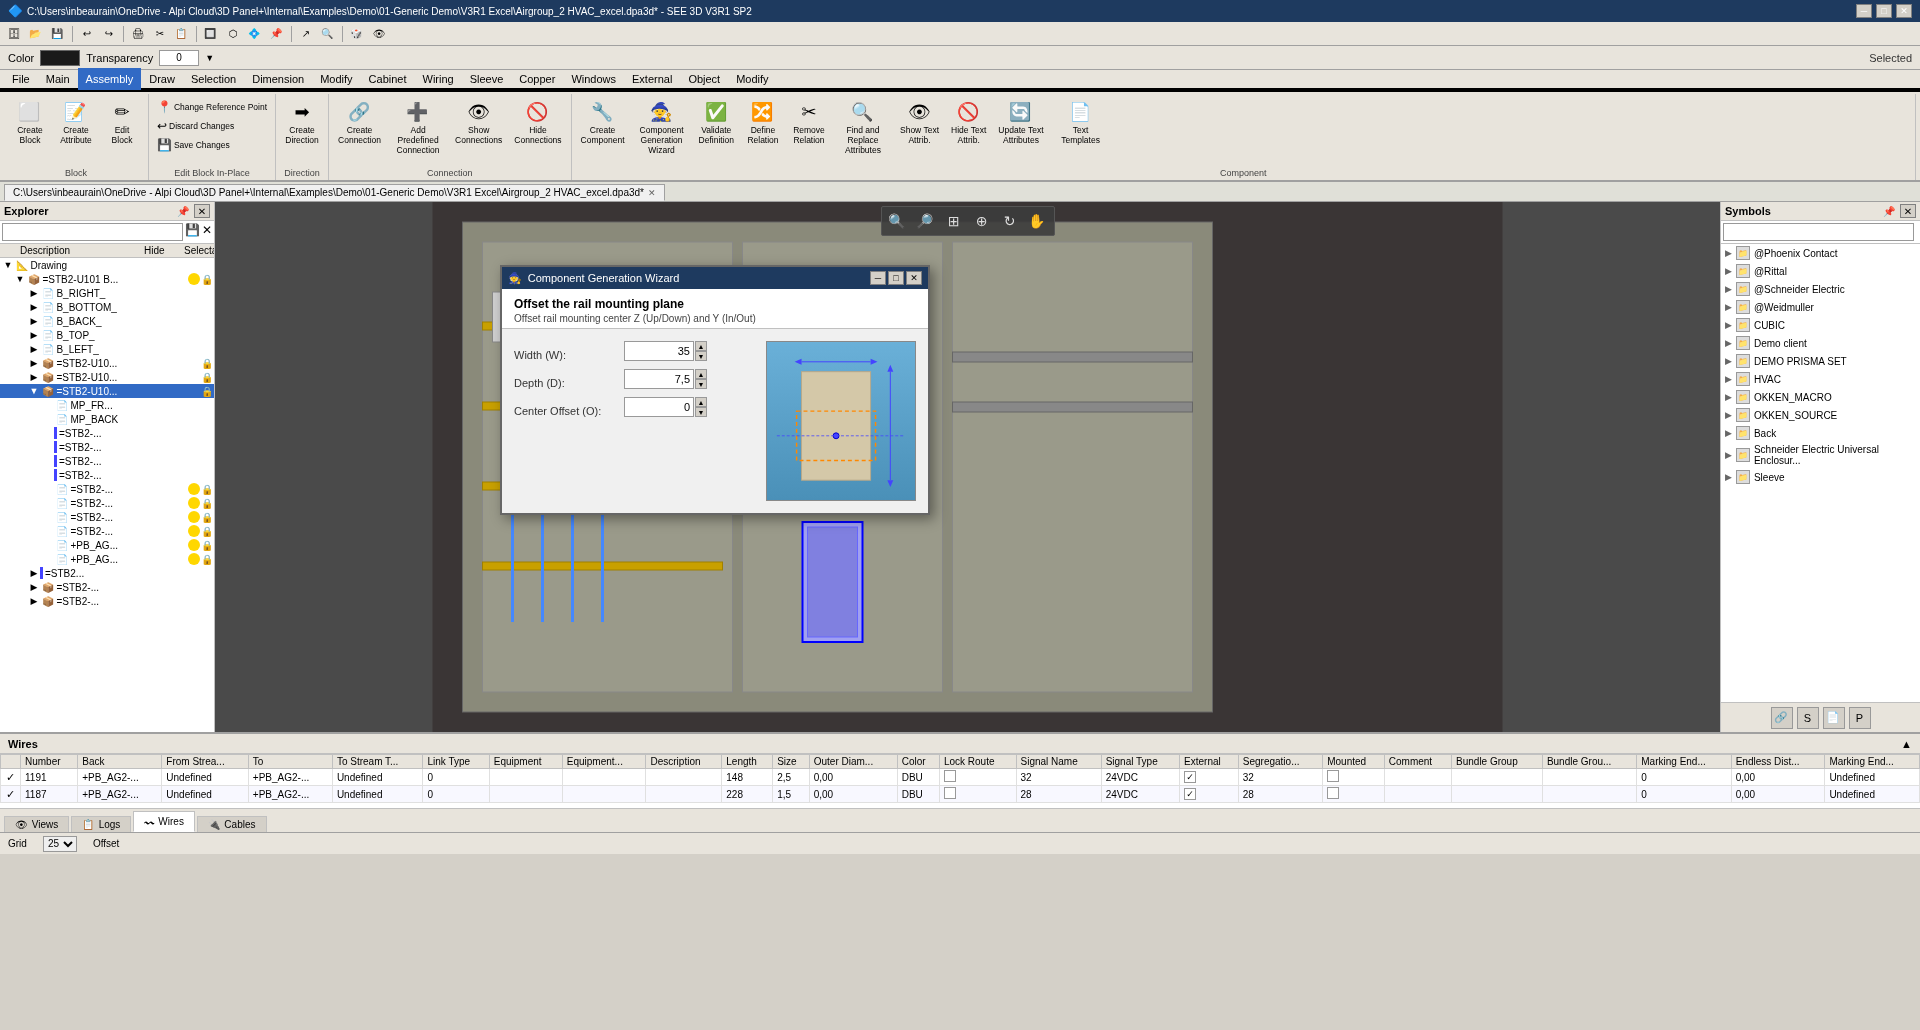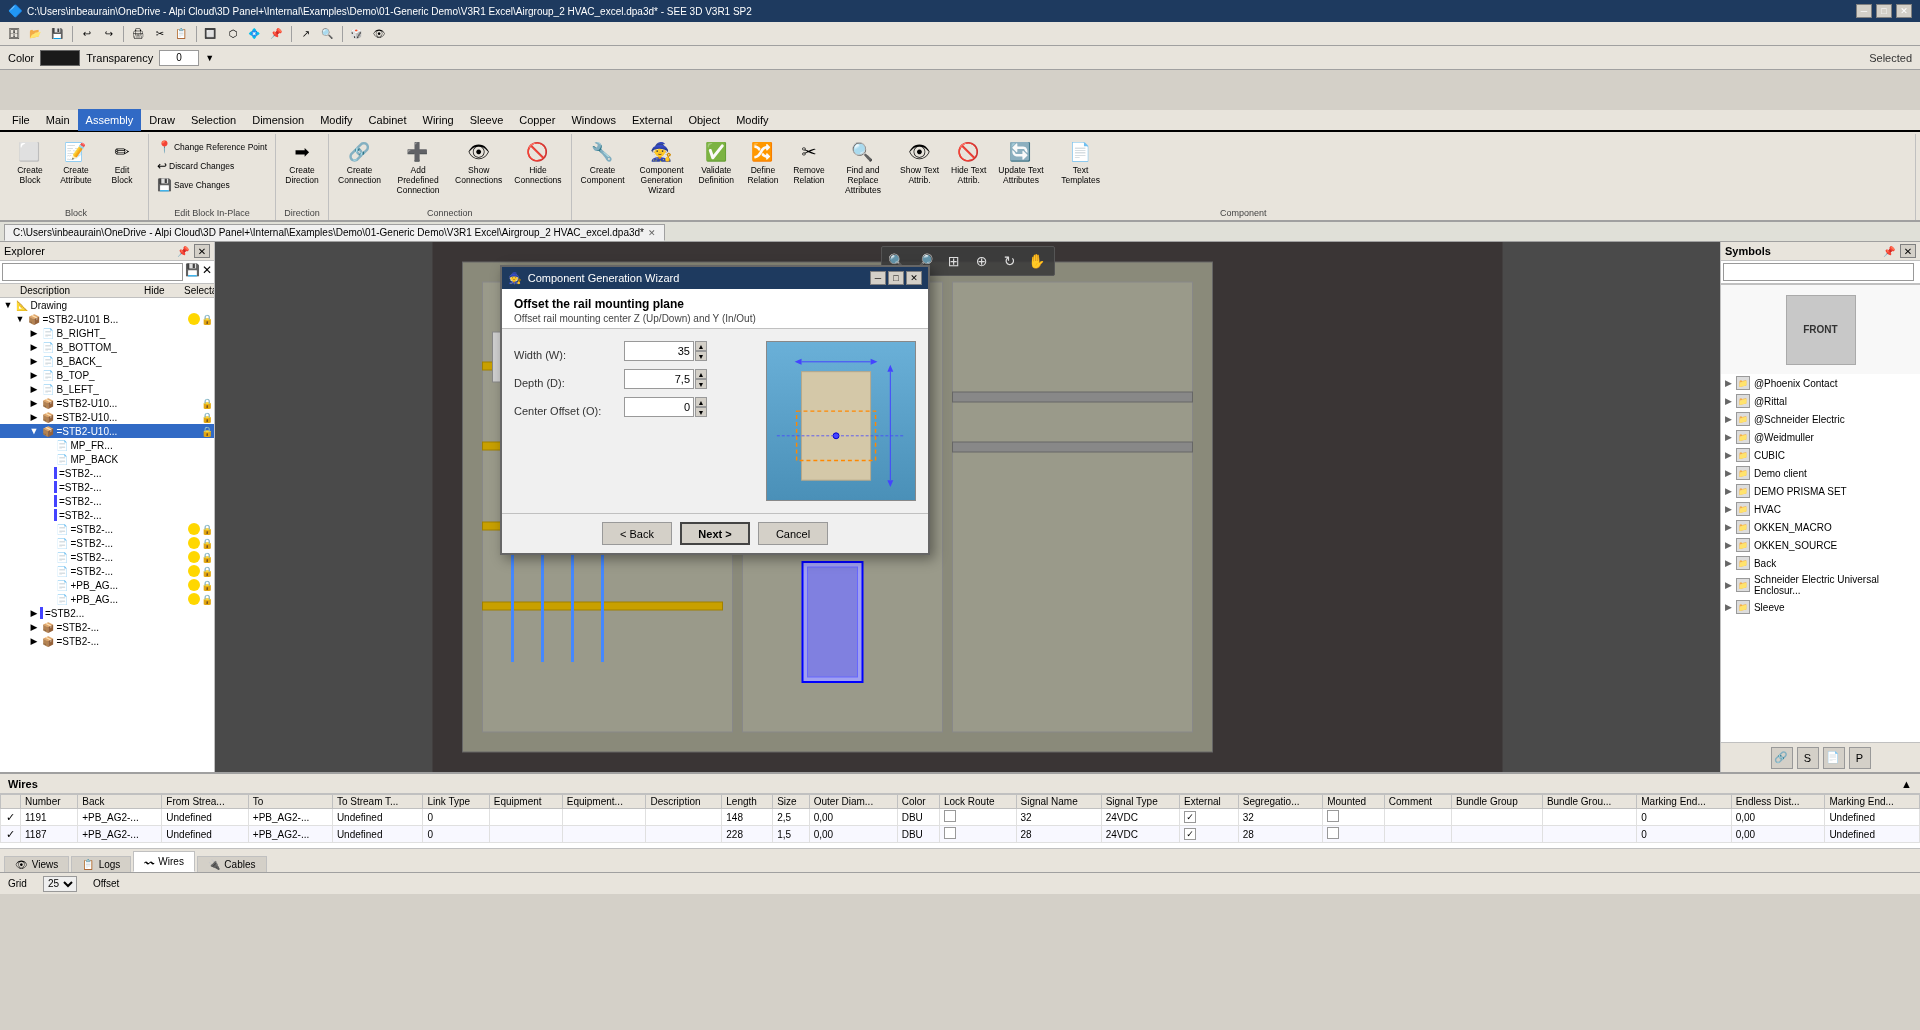--- a/index.html
+++ b/index.html
@@ -17,21 +17,21 @@
     .qt-separator { width: 1px; height: 16px; background: #a0a0a0; margin: 0 2px; }
     
     
     #color-bar { height: 24px; background: #e8e4dc; border-bottom: 1px solid #a0a0a0; display: flex; align-items: center; padding: 0 8px; gap: 8px; justify-content: space-between; }
     #color-bar-left { display: flex; align-items: center; gap: 6px; font-size: 11px; }
     #color-bar-right { display: flex; align-items: center; gap: 4px; font-size: 11px; color: #333; }
     .color-swatch { width: 40px; height: 16px; background: #1a1a1a; border: 1px solid #666; }
     .trans-input { width: 40px; height: 16px; border: 1px solid #999; font-size: 10px; text-align: center; }
     
     
-    #menu-bar { height: 22px; background: #e8e4dc; border-bottom: 2px solid #000000; display: flex; align-items: center; padding: 0 4px; margin-top: 40px; }
+    #menu-bar { height: 22px; background: #e8e4dc; border-bottom: 4px solid #000000; display: flex; align-items: center; padding: 0 4px; }
     .menu-item { padding: 2px 8px; font-size: 11px; cursor: pointer; color: #000; height: 22px; display: flex; align-items: center; }
     .menu-item:hover, .menu-item.active { background: #316ac5; color: white; }
     
     
     #ribbon { height: 90px; background: #e8e4dc; border-bottom: 2px solid #a0a0a0; display: flex; align-items: stretch; padding: 2px 4px 0; gap: 0; }
     .ribbon-group { display: flex; flex-direction: column; border-right: 1px solid #c0c0c0; padding: 2px 4px 0; min-width: fit-content; }
     .ribbon-group-label { font-size: 9px; text-align: center; color: #444; margin-top: auto; padding: 2px 0; }
     .ribbon-buttons { display: flex; align-items: flex-start; gap: 2px; flex: 1; padding: 2px 0; }
     .ribbon-btn { display: flex; flex-direction: column; align-items: center; padding: 2px 4px; cursor: pointer; border: 1px solid transparent; font-size: 9px; text-align: center; min-width: 44px; max-width: 60px; }
     .ribbon-btn .icon { font-size: 18px; margin-bottom: 2px; }
@@ -39,21 +39,21 @@
     .ribbon-group-col { display: flex; flex-direction: column; gap: 1px; }
     .ribbon-sub-btn { display: flex; align-items: center; gap: 2px; padding: 1px 3px; cursor: pointer; border: 1px solid transparent; font-size: 8.5px; white-space: nowrap; }
     .ribbon-sub-btn .icon { font-size: 12px; }
     
     
     #main-area { display: flex; height: calc(1030px - 22px - 24px - 24px - 22px - 90px - 20px - 20px - 100px - 30px); overflow: hidden; }
     
     
     #explorer { width: 215px; background: #fff; border-right: 1px solid #c0c0c0; display: flex; flex-direction: column; flex-shrink: 0; overflow: hidden; }
     #explorer-header { background: #e8e4dc; border-bottom: 1px solid #c0c0c0; padding: 2px 4px; display: flex; align-items: center; justify-content: space-between; }
-    #explorer-title { font-weight: normal; font-size: 11px; }
+    #explorer-title { font-weight: bold; font-size: 11px; }
     #explorer-controls { display: flex; gap: 2px; }
     #explorer-search { padding: 2px; border-bottom: 1px solid #c0c0c0; display: flex; gap: 2px; }
     #explorer-search input { flex: 1; height: 18px; border: 1px solid #999; font-size: 10px; padding: 1px 3px; }
     .explorer-col-headers { display: flex; border-bottom: 1px solid #c0c0c0; background: #e8e4dc; font-size: 10px; }
     .explorer-col { flex: 1; padding: 1px 20px; font-size: 10px; cursor: pointer; }
     .explorer-col.hide { max-width: 40px; }
     .explorer-col.select { max-width: 50px; }
     #explorer-tree { flex: 1; overflow-y: auto; overflow-x: hidden; font-size: 10px; }
     .tree-item { display: flex; align-items: center; padding: 1px 0; cursor: pointer; white-space: nowrap; overflow: hidden; }
     .tree-item.selected { background: #316ac5; color: white; }
@@ -559,25 +559,20 @@
       <span id="symbols-title">Symbols</span>
       <div style="display:flex;gap:2px;">
         <span class="pin-btn">📌</span>
         <span class="close-btn">✕</span>
       </div>
     </div>
     <div id="symbols-search">
       <input type="text" placeholder="" style="width: calc(100% - 4px);">
     </div>
 
-    <div id="symbols-preview">
-      <div style="width:70px;height:70px;background:#c8c8c8;border:1px solid #aaa;display:flex;align-items:center;justify-content:center;">
-        <span style="font-size:10px;font-weight:bold;color:#333;">FRONT</span>
-      </div>
-    </div>
     <div id="symbols-tree">
       <div class="sym-item">
         <span class="sym-toggle">▶</span>
         <span class="sym-icon">📁</span>
         <span class="sym-label">@Phoenix Contact</span>
       </div>
       <div class="sym-item">
         <span class="sym-toggle">▶</span>
         <span class="sym-icon">📁</span>
         <span class="sym-label">@Rittal</span>
@@ -854,18 +849,13 @@
         <line x1="125" y1="30" x2="125" y2="140" stroke="#4444ff" stroke-width="1"></line>
         <polygon points="122,30 128,30 125,23" fill="#4444ff"></polygon>
         <polygon points="122,140 128,140 125,147" fill="#4444ff"></polygon>
 
         <circle cx="70" cy="95" r="3" fill="#4444ff" stroke="#0000cc" stroke-width="1"></circle>
 
         <line x1="10" y1="95" x2="140" y2="95" stroke="#4444ff" stroke-width="0.8" stroke-dasharray="3,2"></line>
       </svg>
     </div>
   </div>
-  <div id="dialog-footer">
-    <button class="dlg-btn">&lt; Back</button>
-    <button class="dlg-btn primary">Next &gt;</button>
-    <button class="dlg-btn">Cancel</button>
-  </div>
 </div>
 
 </body></html>

